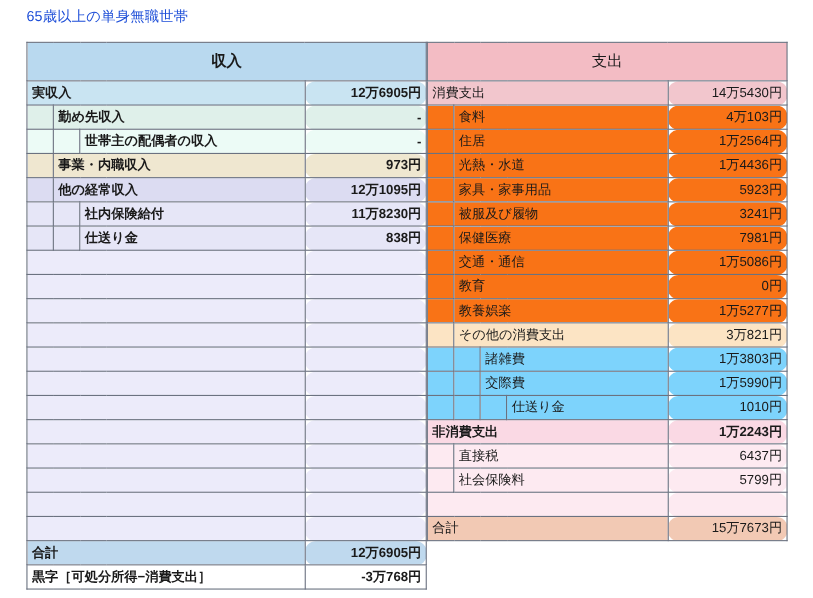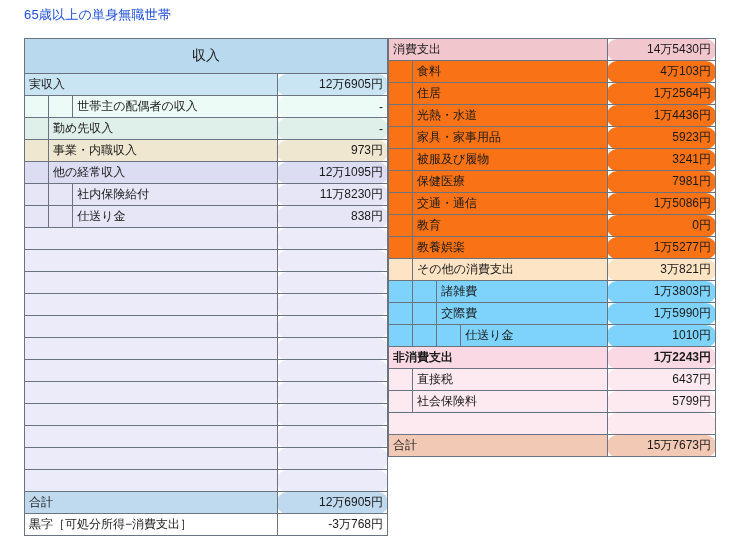--- a/index.html
+++ b/index.html
@@ -40,21 +40,21 @@
     padding: 0 4px;
     vertical-align: middle;
     white-space: nowrap;
     overflow: hidden;
   }
   .num { text-align: right; border-radius: 10px; }
   .lbl { text-align: left; }
   .ctr { text-align: center; }
 
   
-  #left-table { width: 364px; float: left; }
+  #left-table { width: 364px; float: left; font-weight: bold; }
   #right-table { width: 328px; float: left; }
 
   .hdr-income {
     background: #b9d9ef;
     font-size: 14px;
     height: 34px !important;
   }
   .hdr-expense {
     background: #f3bcc4;
     font-size: 14px;
@@ -99,29 +99,29 @@
     </colgroup>
     <tbody id="left-body">
         <tr>
           <td class="hdr-income ctr" colspan="5">収入</td>
         </tr>
         <tr>
           <td class="r-jitsu lbl" colspan="4">実収入</td>
           <td class="r-jitsu num">12万6905円</td>
         </tr>
         <tr>
+          <td class="r-tsutome">&nbsp;</td>
+          <td class="r-tsutome lbl" colspan="3">勤め先収入</td>
+          <td class="r-tsutome num">-</td>
+        </tr>
+        <tr>
           <td class="r-haigu">&nbsp;</td>
           <td class="r-haigu">&nbsp;</td>
           <td class="r-haigu lbl" colspan="2">世帯主の配偶者の収入</td>
           <td class="r-haigu num">-</td>
-        </tr>
-        <tr>
-          <td class="r-tsutome">&nbsp;</td>
-          <td class="r-tsutome lbl" colspan="3">勤め先収入</td>
-          <td class="r-tsutome num">-</td>
         </tr>
         <tr>
           <td class="r-jigyo">&nbsp;</td>
           <td class="r-jigyo lbl" colspan="3">事業・内職収入</td>
           <td class="r-jigyo num">973円</td>
         </tr>
         <tr>
           <td class="r-tano">&nbsp;</td>
           <td class="r-tano lbl" colspan="3">他の経常収入</td>
           <td class="r-tano num">12万1095円</td>
@@ -200,20 +200,23 @@
   <table class="grid" id="right-table">
     <colgroup>
       <col style="width:24px">
         <col style="width:24px">
         <col style="width:24px">
         <col style="width:146px">
         <col style="width:108px">
     </colgroup>
     <tbody id="right-body">
         <tr>
+          <td class="hdr-expense ctr" colspan="5">支出</td>
+        </tr>
+        <tr>
           <td class="r-shohi lbl" colspan="4">消費支出</td>
           <td class="r-shohi num">14万5430円</td>
         </tr>
         <tr>
           <td class="r-item">&nbsp;</td>
           <td class="r-item lbl" colspan="3">食料</td>
           <td class="r-item num">4万103円</td>
         </tr>
         <tr>
           <td class="r-item">&nbsp;</td>

